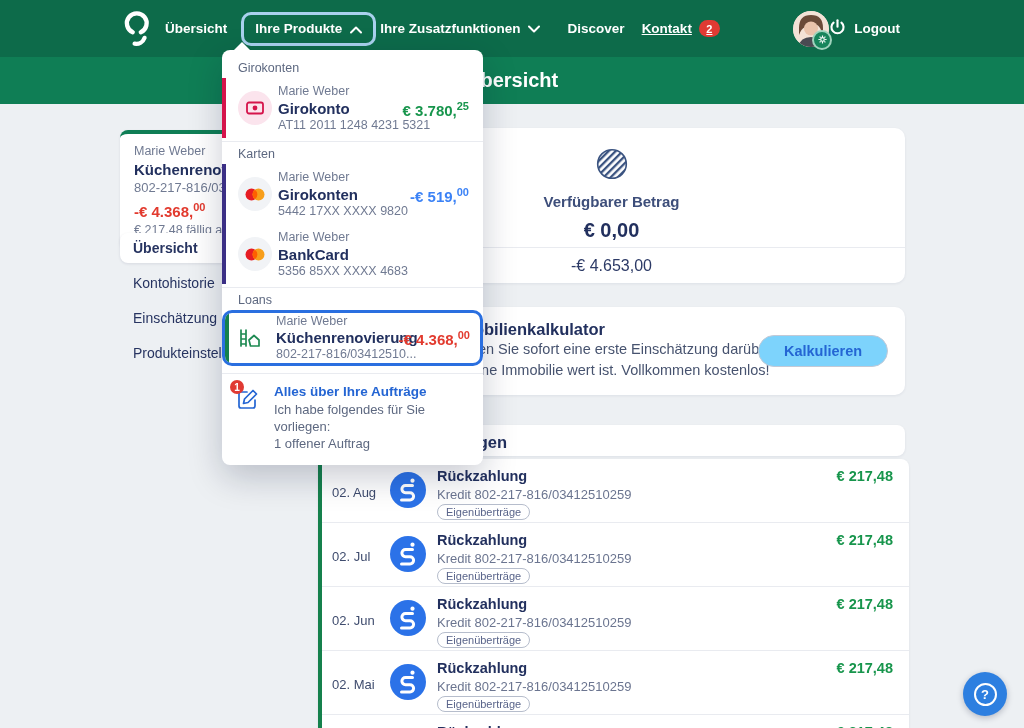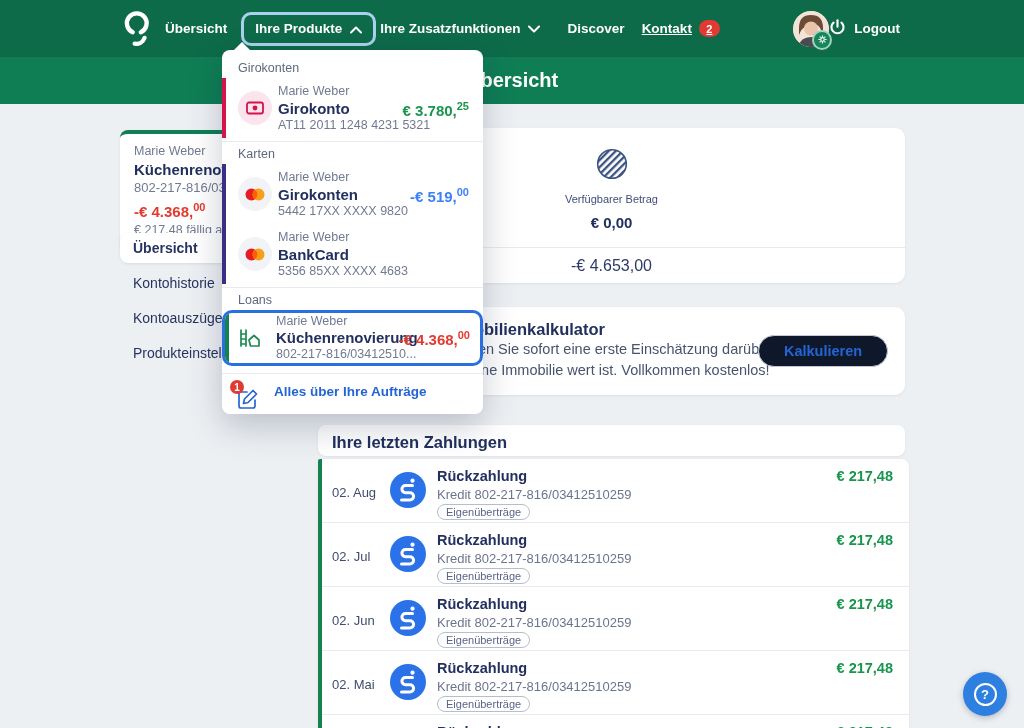--- a/index.html
+++ b/index.html
@@ -35,30 +35,30 @@
   .t-num{font-size:13px;color:#707a92;line-height:18px;}
   .t-red{font-size:15px;font-weight:bold;color:#e23a2e;line-height:20px;}
   .menu{position:absolute;left:120px;top:233px;width:182px;z-index:11;}
   .menu-item{height:30px;line-height:30px;padding-left:13px;font-size:14px;color:#273461;margin-bottom:5px;
     border-radius:8px;cursor:pointer;white-space:nowrap;overflow:hidden;}
   .menu-item.active{background:#fff;font-weight:bold;box-shadow:0 1px 3px rgba(16,24,64,.10);}
   
   .card{position:absolute;background:#fff;border-radius:10px;box-shadow:0 1px 3px rgba(16,24,64,.07);z-index:11;}
   .balance-card{left:318px;top:128px;width:587px;height:155px;text-align:center;}
   .balance-card .icn{margin-top:20px;}
-  .balance-label{margin-top:9px;font-size:11px;font-weight:normal;color:#3d4e7a;}
-  .balance-amount{margin-top:9px;font-size:15px;font-weight:bold;color:#22305e;}
+  .balance-label{margin-top:9px;font-size:15px;font-weight:bold;color:#3d4e7a;}
+  .balance-amount{margin-top:9px;font-size:20px;font-weight:bold;color:#22305e;}
   .balance-div{position:absolute;left:0;right:0;top:119px;height:1px;background:#e9ebf0;}
   .balance-secondary{position:absolute;left:0;right:0;top:120px;height:35px;line-height:35px;font-size:16px;color:#2c3a66;}
   .calc-card{left:318px;top:307px;width:587px;height:88px;}
   .calc-text{position:absolute;left:122px;top:13px;}
   .calc-title{font-size:16.5px;font-weight:bold;color:#22305e;}
   .calc-line{font-size:14.5px;color:#47536f;line-height:21px;}
   .calc-btn{position:absolute;right:17px;top:28px;width:128px;height:30px;border:1px solid #c3c9d6;border-radius:16px;
-    background:#0f172a;color:#2465d3;font-size:14.5px;font-weight:bold;display:flex;align-items:center;justify-content:center;cursor:pointer;}
+    background:#7dd3fc;color:#2465d3;font-size:14.5px;font-weight:bold;display:flex;align-items:center;justify-content:center;cursor:pointer;}
   .pay-head{left:318px;top:425px;width:587px;height:31px;border-radius:8px;}
   .pay-head div{padding:8px 0 0 14px;font-size:16.5px;font-weight:bold;color:#22305e;}
   .pay-panel{left:318px;top:459px;width:587px;height:269px;border-left:4px solid #15814c;border-radius:2px 8px 0 0;overflow:hidden;}
   .pay-row{position:relative;height:63px;border-bottom:1px solid #e9ebf0;cursor:pointer;}
   .pay-date{position:absolute;left:10px;top:26px;font-size:13px;color:#3f4c6e;}
   .pay-icn{position:absolute;left:68px;top:13px;width:36px;height:36px;}
   .pay-title{position:absolute;left:115px;top:9px;font-size:14.5px;font-weight:bold;color:#22305e;}
   .pay-sub{position:absolute;left:115px;top:28px;font-size:13px;color:#6b7590;}
   .pay-tag{position:absolute;left:115px;top:45px;font-size:11px;color:#59648a;border:1px solid #b6bdcc;border-radius:9px;padding:1px 8px;}
   .pay-amt{position:absolute;right:16px;top:9px;font-size:14.5px;font-weight:bold;color:#17954c;}
@@ -171,21 +171,21 @@
 <div class="side-card">
   <div class="t-gray">Marie Weber</div>
   <div class="t-name">Küchenrenovierung</div>
   <div class="t-num">802-217-816/03412510259</div>
   <div class="t-red"><span>-€ 4.368,</span><sup>00</sup></div>
   <div class="t-gray">€ 217,48 fällig am 02.</div>
 </div>
 <div class="menu">
   <div class="menu-item active">Übersicht</div>
   <div class="menu-item">Kontohistorie</div>
-  <div class="menu-item">Kontoauszüge</div>
+  <div class="menu-item">Einschätzung</div>
   <div class="menu-item">Produkteinstellungen</div>
 </div>
 
 <div class="card balance-card">
   <div class="icn">
     <svg width="32" height="32" viewBox="0 0 32 32">
       <defs>
         <pattern id="hat" width="5" height="5" patternUnits="userSpaceOnUse" patternTransform="rotate(45)">
           <rect width="2.3" height="5" fill="#3a5380"></rect>
         </pattern>
@@ -340,18 +340,20 @@
     <span class="orders-icn">
       <svg width="22" height="22" viewBox="0 0 22 22">
           <g stroke="#2465d3" stroke-width="1.7" fill="none" stroke-linecap="round" stroke-linejoin="round">
             <path d="M18 12v6a2 2 0 0 1-2 2H4a2 2 0 0 1-2-2V6a2 2 0 0 1 2-2h6"></path>
             <path d="M16 2.5l3.5 3.5L11 14.5l-4.5 1 1-4.5z"></path>
           </g>
         </svg>
     </span>
     <span class="orders-badge">1</span>
     <div class="orders-title">Alles über Ihre Aufträge</div>
+    <div class="orders-line">Ich habe folgendes für Sie vorliegen:</div>
+    <div class="orders-line">1 offener Auftrag</div>
   </div>
 </div>
 
 <div class="help-btn">
   <div class="help-ring">?</div>
 </div>
 
 </body></html>

